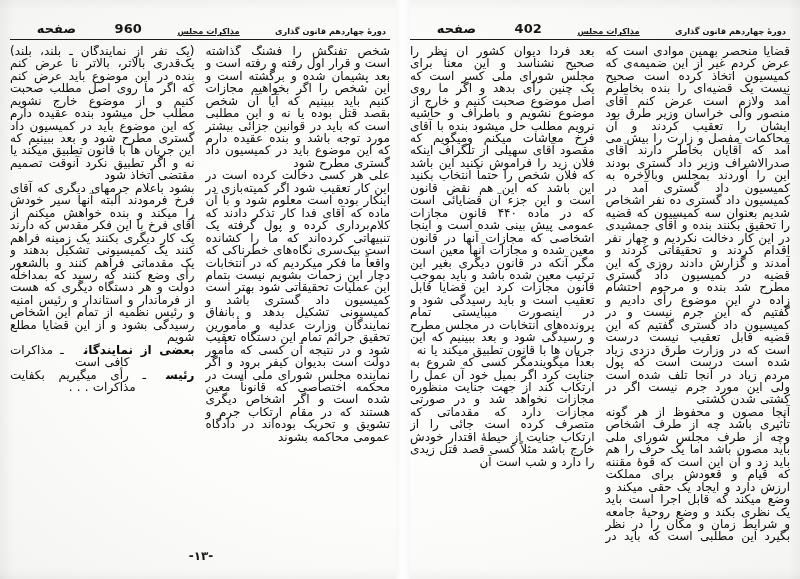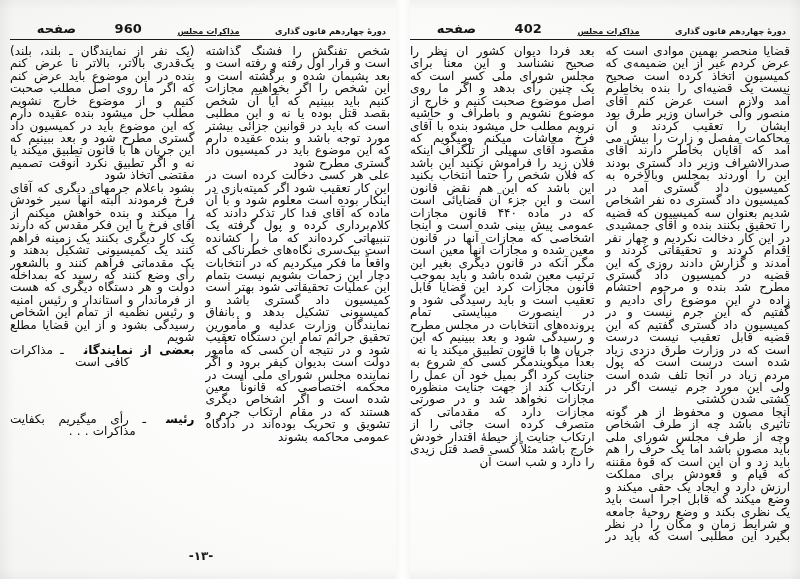--- a/index.html
+++ b/index.html
@@ -126,21 +126,21 @@
 
       <div class="cols">
         <div class="col with-rule">
             <p class="para">شخص تفنگش را فشنگ گذاشته است و قرار اول رفته و رفته است و بعد پشیمان شده و برگشته است و این شخص را اگر بخواهیم مجازات کنیم باید ببینیم که آیا آن شخص بقصد قتل بوده یا نه و این مطلبی است که باید در قوانین جزائی بیشتر مورد توجه باشد و بنده عقیده دارم که این موضوع باید در کمیسیون داد گستری مطرح شود</p>
             <p class="para blur">علی هر کسی دخالت کرده است در این کار تعقیب شود اگر کمیته‌بازی در اینکار بوده است معلوم شود و با آن ماده که آقای فدا کار تذکر دادند که کلام‌برداری کرده و پول گرفته یک تنبیهاتی کرده‌اند که ما را کشانده است بیک‌سری نگاه‌های خطرناکی که واقعاً ما فکر میکردیم که در انتخابات دچار این زحمات بشویم نیست بتمام این عملیات تحقیقاتی شود بهتر است کمیسیون داد گستری باشد و کمیسیونی تشکیل بدهد و بانفاق نمایندگان وزارت عدلیه و مأمورین تحقیق جرائم تمام این دستگاه تعقیب شود و در نتیجه آن کسی که مأمور دولت است بدیوان کیفر برود و اگر نماینده مجلس شورای ملی است در محکمه اختصاصی که قانوناً معین شده است و اگر اشخاص دیگری هستند که در مقام ارتکاب جرم و تشویق و تحریک بوده‌اند در دادگاه عمومی محاکمه بشوند</p>
           </div>
         <div class="col">
             <p class="para">(یک نفر از نمایندگان ـ بلند، بلند) یک‌قدری بالاتر، بالاتر نا عرض کنم بنده در این موضوع باید عرض کنم که اگر ما روی اصل مطلب صحبت کنیم و از موضوع خارج نشویم مطلب حل میشود بنده عقیده دارم که این موضوع باید در کمیسیون داد گستری مطرح شود و بعد ببینیم که این جریان ها با قانون تطبیق میکند یا نه و اگر تطبیق نکرد آنوقت تصمیم مقتضی اتخاذ شود</p>
             <p class="para blur">بشود باعلام جرمهای دیگری که آقای فرخ فرمودند البته آنها سیر خودش را میکند و بنده خواهش میکنم از آقای فرخ با این فکر مقدس که دارند یک کار دیگری بکنند یک زمینه فراهم کنند یک کمیسیونی تشکیل بدهند و یک مقدماتی فراهم کنند و بالشعور رأی وضع کنند که رسید که بمداخله دولت و هر دستگاه دیگری که هست از فرماندار و استاندار و رئیس امنیه و رئیس نظمیه از تمام این اشخاص رسیدگی بشود و از این قضایا مطلع شویم</p>
             <p class="para" style="text-align-last: center;"><span class="spk">بعضی از نمایندگان</span>ـ مذاکرات کافی است</p>
-            <p class="para" style="text-align-last: center; margin-top: 44px;"><span class="spk">رئیس</span>ـ رأی میگیریم بکفایت مذاکرات . . .</p>
+            <p class="para" style="text-align-last: center;"><span class="spk">رئیس</span>ـ رأی میگیریم بکفایت مذاکرات . . .</p>
           </div>
       </div>
 
       <div class="folio">-۱۳-</div>
     </div>
 
   </div>
 </div>
 
 </body></html>

